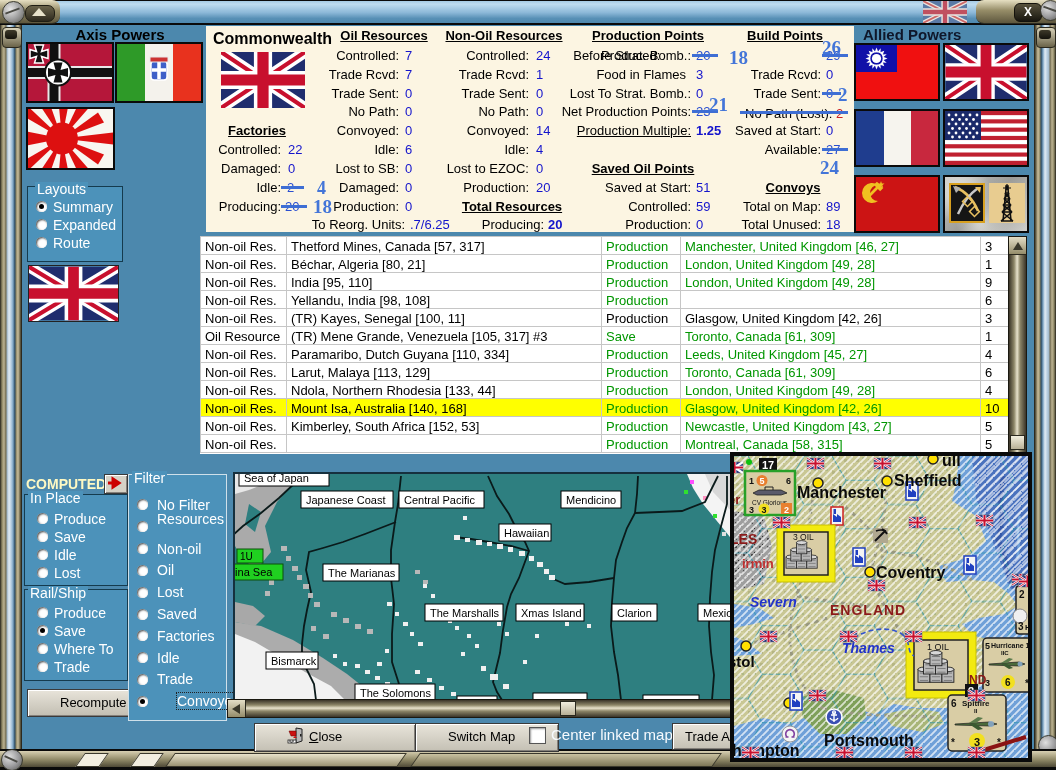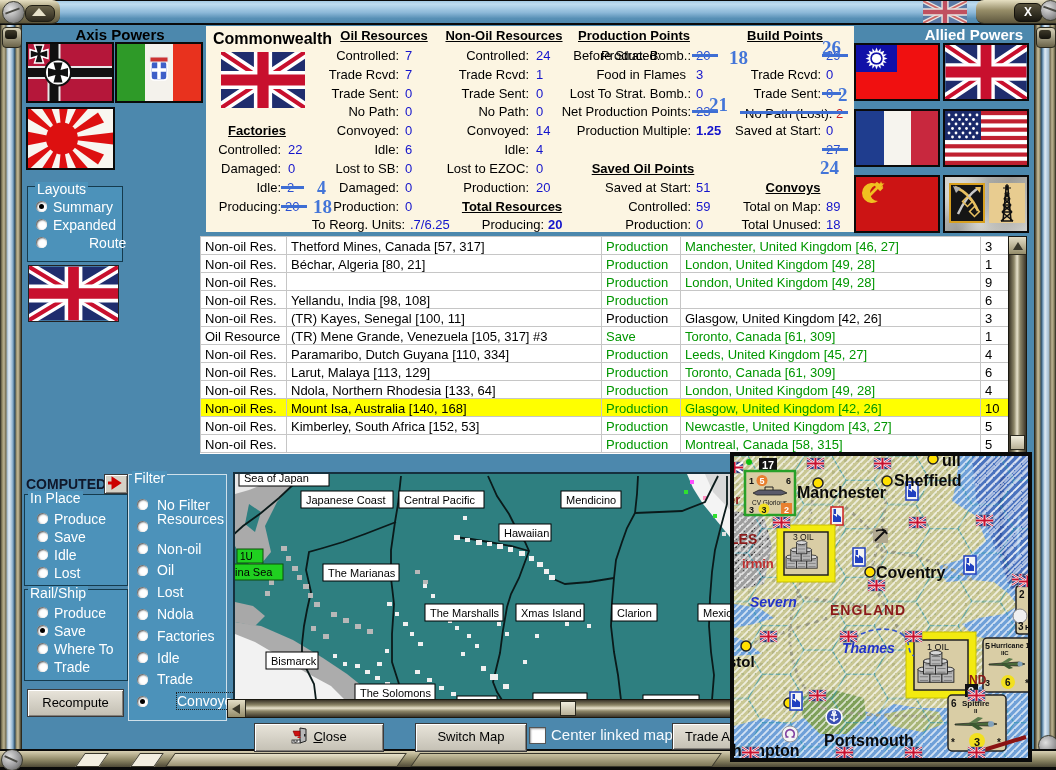--- a/index.html
+++ b/index.html
@@ -8,21 +8,21 @@
 .lbl{font-size:13px;color:#000;white-space:nowrap;}
 .val{font-size:13px;color:#1414CC;white-space:nowrap;}
 .hdr{font-size:13px;font-weight:bold;text-decoration:underline;color:#000;white-space:nowrap;}
 .hand{font-family:"Liberation Serif",serif;font-weight:bold;color:#4375D8;white-space:nowrap;}
 .strike{position:relative;color:#2a4fd0;}
 .radio{position:absolute;width:11px;height:11px;border-radius:50%;background:#fff;box-shadow:inset 1px 1px 2px rgba(60,60,60,.9), inset -1px -1px 1px #fff;}
 .radio.sel::after{content:"";position:absolute;left:3px;top:3px;width:5px;height:5px;border-radius:50%;background:#000;}
 .rlbl{position:absolute;font-size:14px;color:#fff;white-space:nowrap;}
 .gbox{position:absolute;background:#4C92BA;border:1px solid #153B4E;}
 .glbl{position:absolute;top:-3px;left:7px;font-size:14px;color:#fff;background:#4C92BA;padding:0 2px;line-height:14px;}
-.btn{position:absolute;background:#D6D2C6;border:1px solid #3A3A3A;box-shadow:inset 1px 1px 0 #FFF,inset -1px -1px 0 #84807A;font-size:13px;color:#000;text-align:center;}
+.btn{position:absolute;background:#D6D2C6;border:1px solid #3A3A3A;box-shadow:inset 1px 1px 0 #FFF,inset -1px -1px 0 #84807A;font-size:13px;color:#000;text-align:left;padding-left:32px;}
 .cell{position:absolute;font-size:13px;color:#000;white-space:nowrap;overflow:hidden;}
 .green{color:#009600;}
 .texture{background-image:repeating-linear-gradient(45deg,rgba(255,255,255,0.06) 0 1px,rgba(0,30,60,0.06) 1px 2px),repeating-linear-gradient(-45deg,rgba(255,255,255,0.05) 0 1px,rgba(20,40,80,0.05) 1px 3px);}
 
 .st1::after,.st2::after{content:"";position:absolute;left:-4px;right:-8px;top:6px;height:3px;background:#3E6ED4;}
 .st1{padding:0 2px;}
 </style></head>
 <body>
 <div id="win" class="texture">
 
@@ -119,21 +119,21 @@
         </g>
 </svg></div>
 
 <div class="gbox" style="left:27px;top:186px;width:94px;height:74px;">
 <div class="glbl" style="top:-5px;">Layouts</div>
 <div class="radio sel" style="left:8px;top:14px;"></div>
       <div class="rlbl" style="left:25px;top:12px;">Summary</div>
 <div class="radio" style="left:8px;top:32px;"></div>
       <div class="rlbl" style="left:25px;top:30px;">Expanded</div>
 <div class="radio" style="left:8px;top:50px;"></div>
-      <div class="rlbl" style="left:25px;top:48px;margin-left:36px;">Route</div>
+      <div class="rlbl" style="left:25px;top:48px;">Route</div>
 </div>
 
 <div class="abs" style="left:28px;top:265px;width:91px;height:57px;border:1px solid #222;box-sizing:border-box;">
 <svg width="89" height="55" viewBox="0 0 60 36">
 <rect width="60" height="36" fill="#1F2D6E"></rect>
 <path d="M0,0 L60,36 M60,0 L0,36" stroke="#fff" stroke-width="7.2"></path>
 <path d="M0,0 L60,36 M60,0 L0,36" stroke="#C8102E" stroke-width="2.8"></path>
 <path d="M30,0 V36 M0,18 H60" stroke="#fff" stroke-width="12"></path>
 <path d="M30,0 V36 M0,18 H60" stroke="#C8102E" stroke-width="7.2"></path>
 </svg></div>
@@ -143,21 +143,21 @@
 <div class="abs" style="left:221px;top:52px;width:84px;height:56px;">
 <svg width="84" height="56" viewBox="0 0 60 40">
 <rect width="60" height="40" fill="#1F2D6E"></rect>
 <path d="M0,0 L60,40 M60,0 L0,40" stroke="#fff" stroke-width="8"></path>
 <path d="M0,0 L60,40 M60,0 L0,40" stroke="#C8102E" stroke-width="3"></path>
 <path d="M30,0 V40 M0,20 H60" stroke="#fff" stroke-width="13"></path>
 <path d="M30,0 V40 M0,20 H60" stroke="#C8102E" stroke-width="8"></path>
 </svg></div>
 <div class="hdr abs" style="left:314px;top:28px;width:140px;text-align:center;">Oil Resources</div>
 <div class="hdr abs" style="left:434px;top:28px;width:140px;text-align:center;">Non-Oil Resources</div>
-<div class="hdr abs" style="left:578px;top:28px;width:140px;">Production Points</div>
+<div class="hdr abs" style="left:578px;top:28px;width:140px;text-align:center;">Production Points</div>
 <div class="hdr abs" style="left:715px;top:28px;width:140px;text-align:center;">Build Points</div>
 <div class="hdr abs" style="left:187px;top:123px;width:140px;text-align:center;">Factories</div>
 <div class="hdr abs" style="left:434px;top:199px;width:156px;text-align:center;">Total Resources</div>
 <div class="hdr abs" style="left:573px;top:161px;width:140px;text-align:center;">Saved Oil Points</div>
 <div class="hdr abs" style="left:723px;top:180px;width:140px;text-align:center;">Convoys</div>
 <div class="lbl abs" style="left:61px;top:142px;width:220px;text-align:right;">Controlled:</div>
 <div class="abs val" style="left:288px;top:142px;"><span class="val">22</span></div>
 <div class="lbl abs" style="left:61px;top:161px;width:220px;text-align:right;">Damaged:</div>
 <div class="abs val" style="left:288px;top:161px;"><span class="val">0</span></div>
 <div class="lbl abs" style="left:61px;top:180px;width:220px;text-align:right;">Idle:</div>
@@ -207,40 +207,41 @@
 <div class="lbl abs" style="left:471px;top:48px;width:220px;text-align:right;">Before Strat. Bomb.:</div>
 <div class="abs val" style="left:696px;top:48px;"><span class="strike st2">20</span></div>
 <div class="hand abs" style="left:729px;top:47px;font-size:19px;">18</div>
 <div class="lbl abs" style="left:466px;top:67px;width:220px;text-align:right;">Food in Flames</div>
 <div class="abs val" style="left:696px;top:67px;"><span class="val">3</span></div>
 <div class="lbl abs" style="left:471px;top:86px;width:220px;text-align:right;">Lost To Strat. Bomb.:</div>
 <div class="abs val" style="left:696px;top:86px;"><span class="val">0</span></div>
 <div class="lbl abs" style="left:471px;top:104px;width:220px;text-align:right;">Net Production Points:</div>
 <div class="abs val" style="left:696px;top:104px;"><span class="strike st2">23</span></div>
 <div class="hand abs" style="left:709px;top:94px;font-size:19px;">21</div>
-<div class="lbl abs" style="left:471px;top:123px;width:220px;text-align:right;">Production Multiple:</div>
+<div class="lbl abs" style="left:471px;top:123px;width:220px;text-align:right;text-decoration:underline;">Production Multiple:</div>
 <div class="abs val" style="left:696px;top:123px;"><span class="val" style="font-weight:bold;">1.25</span></div>
 <div class="lbl abs" style="left:471px;top:180px;width:220px;text-align:right;">Saved at Start:</div>
 <div class="abs val" style="left:696px;top:180px;"><span class="val">51</span></div>
 <div class="lbl abs" style="left:471px;top:199px;width:220px;text-align:right;">Controlled:</div>
 <div class="abs val" style="left:696px;top:199px;"><span class="val">59</span></div>
 <div class="lbl abs" style="left:471px;top:217px;width:220px;text-align:right;">Production:</div>
 <div class="abs val" style="left:696px;top:217px;"><span class="val">0</span></div>
 <div class="lbl abs" style="left:601px;top:48px;width:220px;text-align:left;">Produced:</div>
 <div class="abs val" style="left:826px;top:48px;"><span class="strike st2">29</span></div>
 <div class="hand abs" style="left:822px;top:37px;font-size:19px;">26</div>
 <div class="lbl abs" style="left:601px;top:67px;width:220px;text-align:right;">Trade Rcvd:</div>
 <div class="abs val" style="left:826px;top:67px;"><span class="val">0</span></div>
 <div class="lbl abs" style="left:601px;top:86px;width:220px;text-align:right;">Trade Sent:</div>
 <div class="abs val" style="left:826px;top:86px;"><span class="strike st2">0</span></div>
 <div class="hand abs" style="left:838px;top:84px;font-size:19px;">2</div>
 <div class="abs" style="left:745px;top:104px;"><span class="lbl strike-all">No Path (Lost):&nbsp;</span><span style="font-size:13px;color:#CC2222;">2</span></div>
 <div class="abs" style="left:740px;top:111px;width:108px;height:3px;background:#3E6ED4;"></div>
 <div class="lbl abs" style="left:601px;top:123px;width:220px;text-align:right;">Saved at Start:</div>
 <div class="abs val" style="left:826px;top:123px;"><span class="val">0</span></div>
+<div class="lbl abs" style="left:601px;top:142px;width:220px;text-align:right;">Available:</div>
 <div class="abs val" style="left:826px;top:142px;"><span class="strike st2">27</span></div>
 <div class="hand abs" style="left:820px;top:157px;font-size:19px;">24</div>
 <div class="lbl abs" style="left:601px;top:199px;width:220px;text-align:right;">Total on Map:</div>
 <div class="abs val" style="left:826px;top:199px;"><span class="val">89</span></div>
 <div class="lbl abs" style="left:601px;top:217px;width:220px;text-align:right;">Total Unused:</div>
 <div class="abs val" style="left:826px;top:217px;"><span class="val">18</span></div>
 
 <div class="abs" style="left:200px;top:236px;width:810px;height:217px;background:#fff;border-top:1px solid #C6C6C6;"></div>
 <div class="cell" style="left:205px;top:239px;width:80px;">Non-oil Res.</div>
 <div class="cell" style="left:291px;top:239px;width:309px;">Thetford Mines, Canada [57, 317]</div>
@@ -248,20 +249,21 @@
 <div class="cell green" style="left:685px;top:239px;width:294px;">Manchester, United Kingdom [46, 27]</div>
 <div class="cell" style="left:985px;top:239px;width:24px;">3</div>
 <div class="abs" style="left:200px;top:254px;width:810px;height:1px;background:#C6C6C6;"></div>
 <div class="cell" style="left:205px;top:257px;width:80px;">Non-oil Res.</div>
 <div class="cell" style="left:291px;top:257px;width:309px;">Béchar, Algeria [80, 21]</div>
 <div class="cell green" style="left:606px;top:257px;width:73px;">Production</div>
 <div class="cell green" style="left:685px;top:257px;width:294px;">London, United Kingdom [49, 28]</div>
 <div class="cell" style="left:985px;top:257px;width:24px;">1</div>
 <div class="abs" style="left:200px;top:272px;width:810px;height:1px;background:#C6C6C6;"></div>
 <div class="cell" style="left:205px;top:275px;width:80px;">Non-oil Res.</div>
+<div class="cell" style="left:291px;top:275px;width:309px;">India [95, 110]</div>
 <div class="cell green" style="left:606px;top:275px;width:73px;">Production</div>
 <div class="cell green" style="left:685px;top:275px;width:294px;">London, United Kingdom [49, 28]</div>
 <div class="cell" style="left:985px;top:275px;width:24px;">9</div>
 <div class="abs" style="left:200px;top:290px;width:810px;height:1px;background:#C6C6C6;"></div>
 <div class="cell" style="left:205px;top:293px;width:80px;">Non-oil Res.</div>
 <div class="cell" style="left:291px;top:293px;width:309px;">Yellandu, India [98, 108]</div>
 <div class="cell green" style="left:606px;top:293px;width:73px;">Production</div>
 <div class="cell" style="left:985px;top:293px;width:24px;">6</div>
 <div class="abs" style="left:200px;top:308px;width:810px;height:1px;background:#C6C6C6;"></div>
 <div class="cell" style="left:205px;top:311px;width:80px;">Non-oil Res.</div>
@@ -282,21 +284,21 @@
 <div class="cell green" style="left:685px;top:347px;width:294px;">Leeds, United Kingdom [45, 27]</div>
 <div class="cell" style="left:985px;top:347px;width:24px;">4</div>
 <div class="abs" style="left:200px;top:362px;width:810px;height:1px;background:#C6C6C6;"></div>
 <div class="cell" style="left:205px;top:365px;width:80px;">Non-oil Res.</div>
 <div class="cell" style="left:291px;top:365px;width:309px;">Larut, Malaya [113, 129]</div>
 <div class="cell green" style="left:606px;top:365px;width:73px;">Production</div>
 <div class="cell green" style="left:685px;top:365px;width:294px;">Toronto, Canada [61, 309]</div>
 <div class="cell" style="left:985px;top:365px;width:24px;">6</div>
 <div class="abs" style="left:200px;top:380px;width:810px;height:1px;background:#C6C6C6;"></div>
 <div class="cell" style="left:205px;top:383px;width:80px;">Non-oil Res.</div>
-<div class="cell" style="left:291px;top:383px;width:309px;">Ndola, Northern Rhodesia [133, 64]</div>
+<div class="cell" style="left:291px;top:383px;width:309px;">Ndola, Northern Rhodesia [133, 44]</div>
 <div class="cell green" style="left:606px;top:383px;width:73px;">Production</div>
 <div class="cell green" style="left:685px;top:383px;width:294px;">London, United Kingdom [49, 28]</div>
 <div class="cell" style="left:985px;top:383px;width:24px;">4</div>
 <div class="abs" style="left:200px;top:398px;width:810px;height:1px;background:#C6C6C6;"></div>
 <div class="abs" style="left:200px;top:399px;width:810px;height:17px;background:#FFFF00;"></div>
 <div class="cell" style="left:205px;top:401px;width:80px;">Non-oil Res.</div>
 <div class="cell" style="left:291px;top:401px;width:309px;">Mount Isa, Australia [140, 168]</div>
 <div class="cell green" style="left:606px;top:401px;width:73px;">Production</div>
 <div class="cell green" style="left:685px;top:401px;width:294px;">Glasgow, United Kingdom [42, 26]</div>
 <div class="cell" style="left:985px;top:401px;width:24px;">10</div>
@@ -317,21 +319,21 @@
 <div class="abs" style="left:680px;top:236px;width:1px;height:217px;background:#C6C6C6;"></div>
 <div class="abs" style="left:980px;top:236px;width:1px;height:217px;background:#C6C6C6;"></div>
 <div class="abs" style="left:1010px;top:236px;width:1px;height:217px;background:#C6C6C6;"></div>
 <div class="abs" style="left:200px;top:236px;width:1px;height:217px;background:#C6C6C6;"></div>
 <div class="abs" style="left:1008px;top:236px;width:19px;height:217px;background:linear-gradient(90deg,#3A3428,#8D8668 30%,#E8E2CC 48%,#8D8668 65%,#3A3428);border:1px solid #1A1810;box-sizing:border-box;">
 <div class="abs" style="left:0px;top:0px;width:17px;height:17px;background:linear-gradient(#E4DEC6,#948C6A);border-bottom:1px solid #2A281E;"></div>
 <div class="abs" style="left:4px;top:5px;width:0;height:0;border-left:5px solid transparent;border-right:5px solid transparent;border-bottom:8px solid #3A382A;"></div>
 <div class="abs" style="left:1px;top:198px;width:15px;height:15px;background:linear-gradient(#F2EEDE,#B8B096);border:1px solid #2A281E;box-sizing:border-box;"></div>
 </div>
 
-<div class="abs nw" style="left:26px;top:476px;font-size:14px;font-weight:bold;color:#0f172a;">COMPUTED</div>
+<div class="abs nw" style="left:26px;top:476px;font-size:14px;font-weight:bold;color:#fef9c3;">COMPUTED</div>
 <div class="abs" style="left:104px;top:474px;width:22px;height:18px;background:#D6D2C6;border:1px solid #3A3A3A;box-shadow:inset 1px 1px 0 #FFF,inset -1px -1px 0 #84807A;">
 <svg width="20" height="16">
         <path d="M3,8 h8 M8,4 l6,4 l-6,4 z" stroke="#CC0000" fill="#CC0000" stroke-width="3"></path>
       </svg></div>
 <div class="gbox" style="left:24px;top:494px;width:102px;height:90px;">
 <div class="glbl" style="top:-4px;left:3px;">In Place</div>
 <div class="radio" style="left:12px;top:18px;"></div>
       <div class="rlbl" style="left:29px;top:16px;">Produce</div>
 <div class="radio" style="left:12px;top:36px;"></div>
       <div class="rlbl" style="left:29px;top:34px;">Save</div>
@@ -358,21 +360,21 @@
       <div class="rlbl" style="left:28px;top:22px;">No Filter</div>
 <div class="radio" style="left:8px;top:46px;"></div>
       <div class="rlbl" style="left:28px;top:36px;">Resources</div>
 <div class="radio" style="left:8px;top:68px;"></div>
       <div class="rlbl" style="left:28px;top:66px;">Non-oil</div>
 <div class="radio" style="left:8px;top:90px;"></div>
       <div class="rlbl" style="left:28px;top:87px;">Oil</div>
 <div class="radio" style="left:8px;top:112px;"></div>
       <div class="rlbl" style="left:28px;top:109px;">Lost</div>
 <div class="radio" style="left:8px;top:134px;"></div>
-      <div class="rlbl" style="left:28px;top:131px;">Ndola</div>
+      <div class="rlbl" style="left:28px;top:131px;">Saved</div>
 <div class="radio" style="left:8px;top:155px;"></div>
       <div class="rlbl" style="left:28px;top:153px;">Factories</div>
 <div class="radio" style="left:8px;top:177px;"></div>
       <div class="rlbl" style="left:28px;top:175px;">Idle</div>
 <div class="radio" style="left:8px;top:199px;"></div>
       <div class="rlbl" style="left:28px;top:196px;">Trade</div>
 <div class="radio sel" style="left:8px;top:221px;"></div>
       <div class="rlbl" style="left:28px;top:218px;outline:1px dotted #222;margin-left:20px;">Convoyed</div>
 </div>
 
@@ -560,21 +562,21 @@
         <rect x="1" y="13" width="8" height="3" fill="#fff" stroke="#222" stroke-width="0.8"></rect>
         <rect x="2" y="13.5" width="2" height="1" fill="#222"></rect>
         <rect x="5" y="13.5" width="2" height="1" fill="#222"></rect>
         <rect x="3.5" y="14.7" width="2" height="1" fill="#222"></rect>
       </svg><span style="text-decoration:underline;">C</span>lose</div>
 <div class="btn" style="left:415px;top:723px;width:110px;height:27px;line-height:26px;background:linear-gradient(#E8E4DA,#C4C0B4);z-index:5;">Switch Map</div>
 <div class="abs" style="left:529px;top:727px;width:15px;height:15px;background:#fff;border:1px solid #555;box-shadow:inset 1px 1px 2px #999;z-index:5;"></div>
 <div class="abs nw" style="left:551px;top:726px;font-size:15px;color:#F6FAFE;z-index:5;">Center linked map</div>
 <div class="btn" style="left:672px;top:723px;width:90px;height:27px;line-height:26px;background:linear-gradient(#E8E4DA,#C4C0B4);z-index:5;text-align:left;padding-left:12px;box-sizing:border-box;">Trade Ag</div>
 
-<div class="abs nw" style="left:863px;top:26px;width:160px;text-align:right;font-size:15px;font-weight:bold;color:#ffffff;">Allied Powers</div>
+<div class="abs nw" style="left:863px;top:26px;width:160px;text-align:left;font-size:15px;font-weight:bold;color:#0f172a;">Allied Powers</div>
 <div class="abs" style="left:854px;top:43px;width:86px;height:58px;border:2px solid #0A0A0A;box-sizing:border-box;">
 <svg width="82" height="54" viewBox="0 0 82 54">
         <rect width="82" height="54" fill="#F01010"></rect>
         <rect width="41" height="27" fill="#1010A8"></rect>
 <g transform="translate(20.5,13.5)" fill="#fff">
           <circle r="5"></circle>
 <g id="rays">
             <polygon points="0,-11 2,-6 -2,-6"></polygon>
             <polygon points="0,11 2,6 -2,6"></polygon>
             <polygon points="11,0 6,2 6,-2"></polygon>

